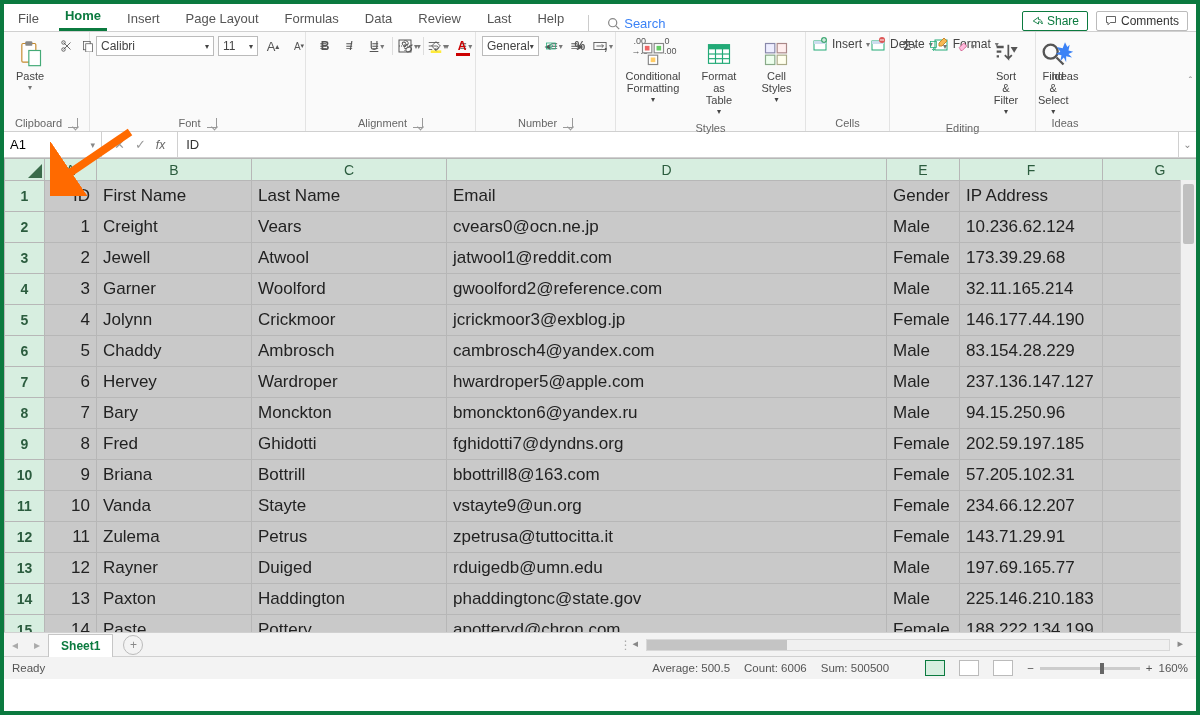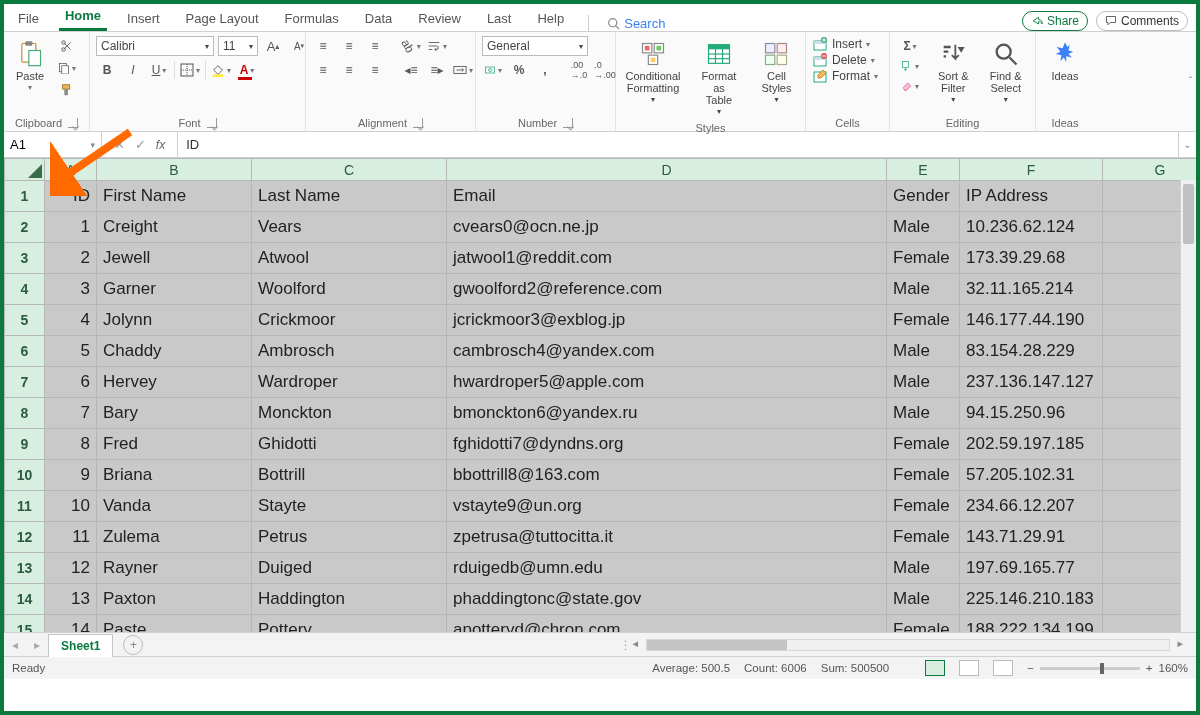--- a/index.html
+++ b/index.html
@@ -6,32 +6,32 @@
 body { width: 1200px; height: 715px; background: #fff; border: 4px solid #0b7a3f; overflow: hidden; position: relative; }
 
 
 .tabs { height: 28px; display: flex; align-items: flex-end; padding: 0 8px; gap: 14px; font-size: 13px; color: #555; border-bottom: 1px solid #d0d0d0; }
 .tab { padding: 4px 6px 5px; cursor: pointer; }
 .tab.active { color: #0b7a3f; border-bottom: 3px solid #0b7a3f; font-weight: 600; }
 .tab-sep { width: 1px; height: 16px; background: #ccc; margin: 0 4px; }
 .search { display: flex; align-items: center; gap: 4px; color: #3b82f6; }
 
 .right-btns { margin-left: auto; display: flex; gap: 8px; }
-.rbtn { border: 1px solid #bbb; background: #fff; font-size: 12px; padding: 2px 8px; border-radius: 10px; display: flex; align-items: center; gap: 4px; color: #333; }
+.rbtn { border: 1px solid #bbb; background: #fff; font-size: 12px; padding: 2px 8px; border-radius: 2px; display: flex; align-items: center; gap: 4px; color: #333; }
 .rbtn.share { color: #0b7a3f; border-color: #0b7a3f; }
 
 
 .ribbon { height: 100px; display: flex; border-bottom: 1px solid #d0d0d0; background: #fafafa; font-size: 12px; color: #444; }
 .group { border-right: 1px solid #e3e3e3; padding: 4px 6px 2px; display: flex; flex-direction: column; justify-content: space-between; }
 .group .body { flex: 1; display: flex; gap: 6px; align-items: flex-start; }
 .group .label { text-align: center; font-size: 11px; color: #666; display: flex; justify-content: center; align-items: center; gap: 6px; padding-top: 1px; }
 .launcher { width: 10px; height: 10px; border: 1px solid #999; border-top: none; border-left: none; position: relative; }
 .launcher::after { content: ""; position: absolute; right: -1px; bottom: -1px; width: 4px; height: 4px; border-right: 1px solid #999; border-bottom: 1px solid #999; transform: rotate(45deg) translate(1px,1px); }
 
-.col { display: flex; flex-direction: column; gap: 2px; }
+.col { display: flex; gap: 2px; text-align: center; }
 .row { display: flex; gap: 4px; align-items: center; }
 
 .ibtn { width: 22px; height: 20px; border: 1px solid transparent; display: flex; align-items: center; justify-content: center; font-size: 12px; color: #555; }
 .ibtn.dd::after { content: "▾"; font-size: 8px; margin-left: 2px; color: #777; }
 .sel { border: 1px solid #bbb; background: #fff; height: 20px; font-size: 12px; padding: 0 4px; display: flex; align-items: center; justify-content: space-between; }
 
 .bigbtn { display: flex; flex-direction: column; align-items: center; justify-content: center; gap: 2px; padding: 4px 6px; text-align: center; font-size: 11px; line-height: 1.1; width: 62px; }
 .bigbtn svg, .bigbtn .ic { width: 28px; height: 28px; }
 
 .chev { color: #888; font-size: 10px; margin-left: auto; align-self: center; padding: 4px; }

